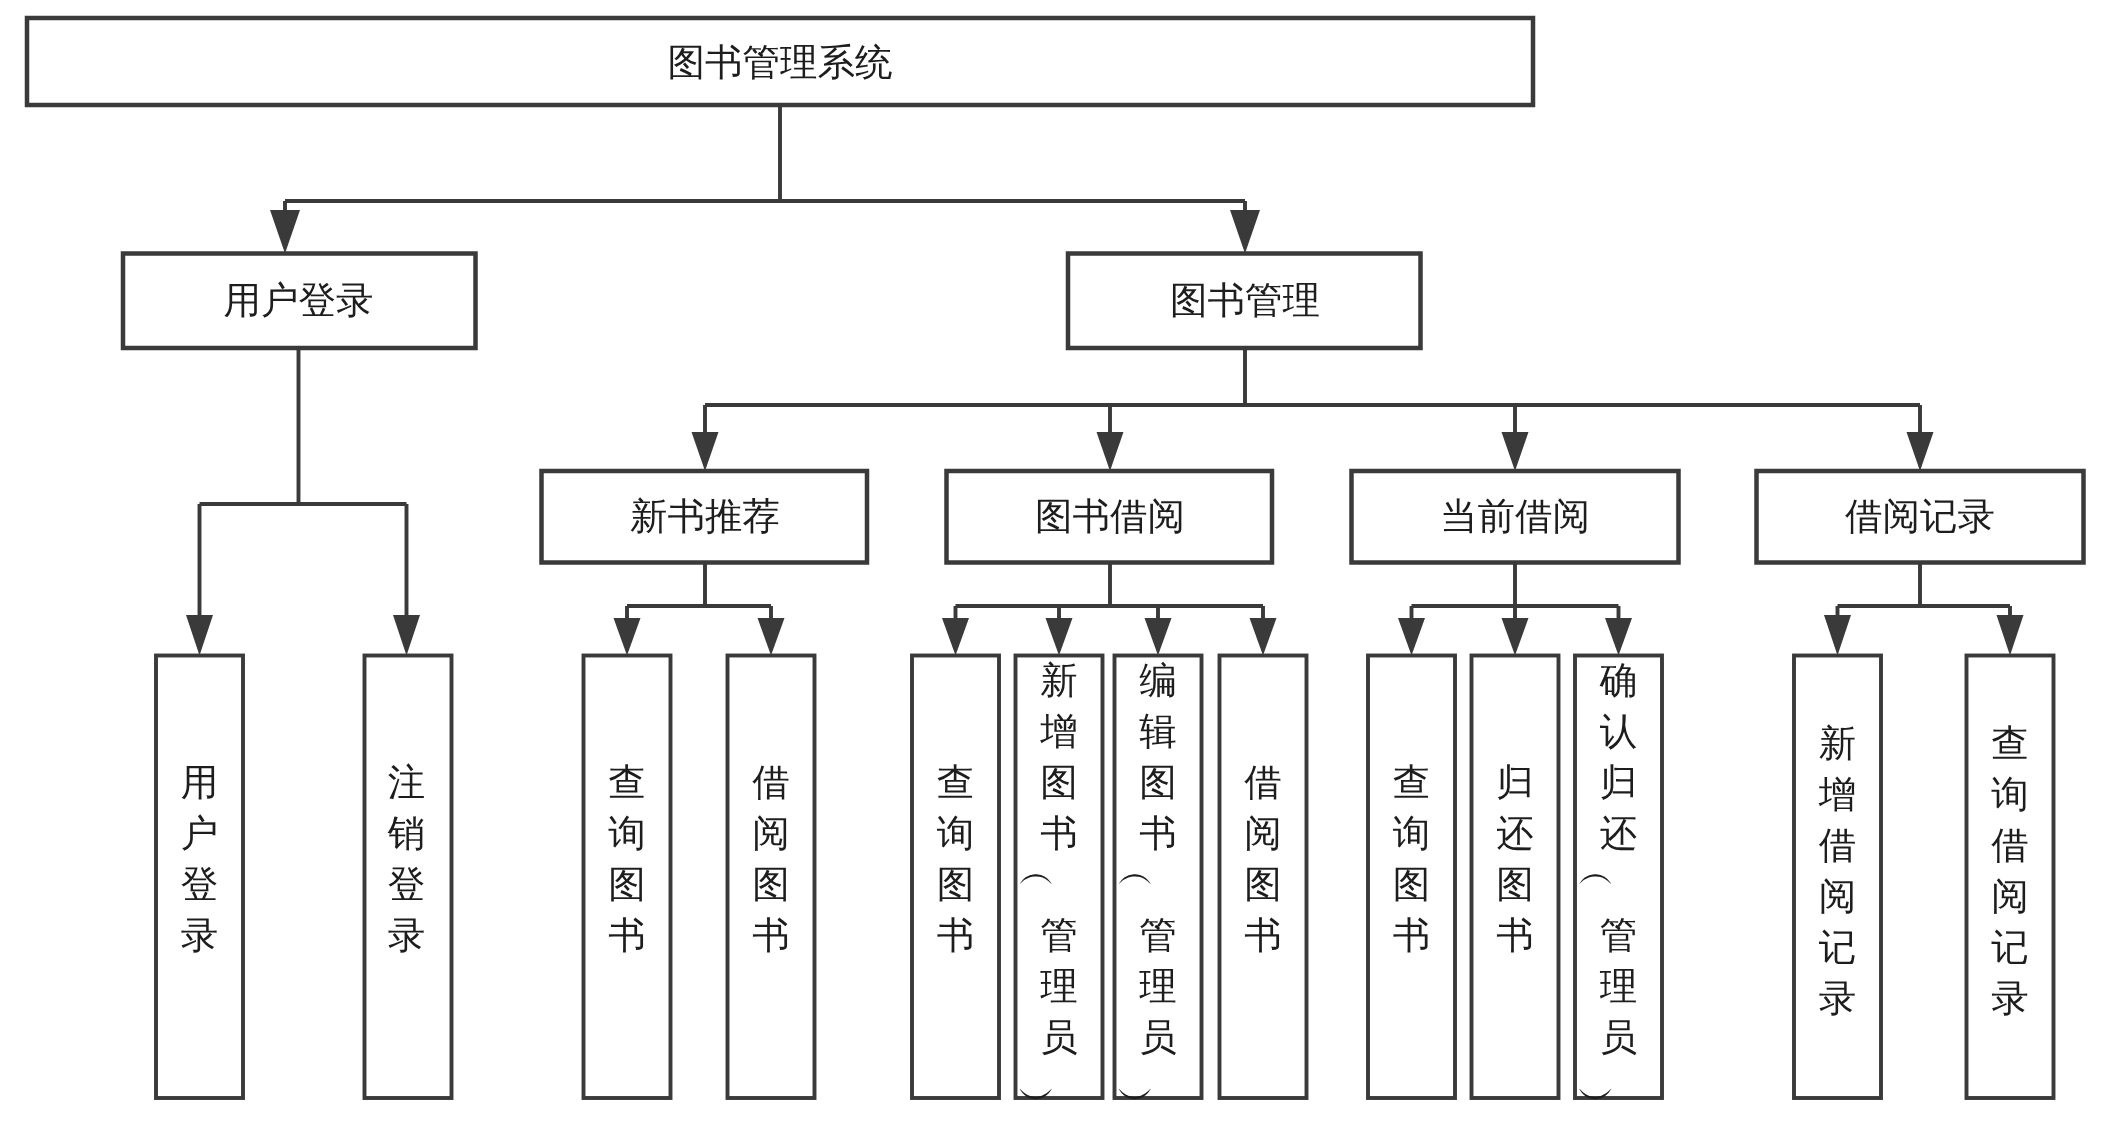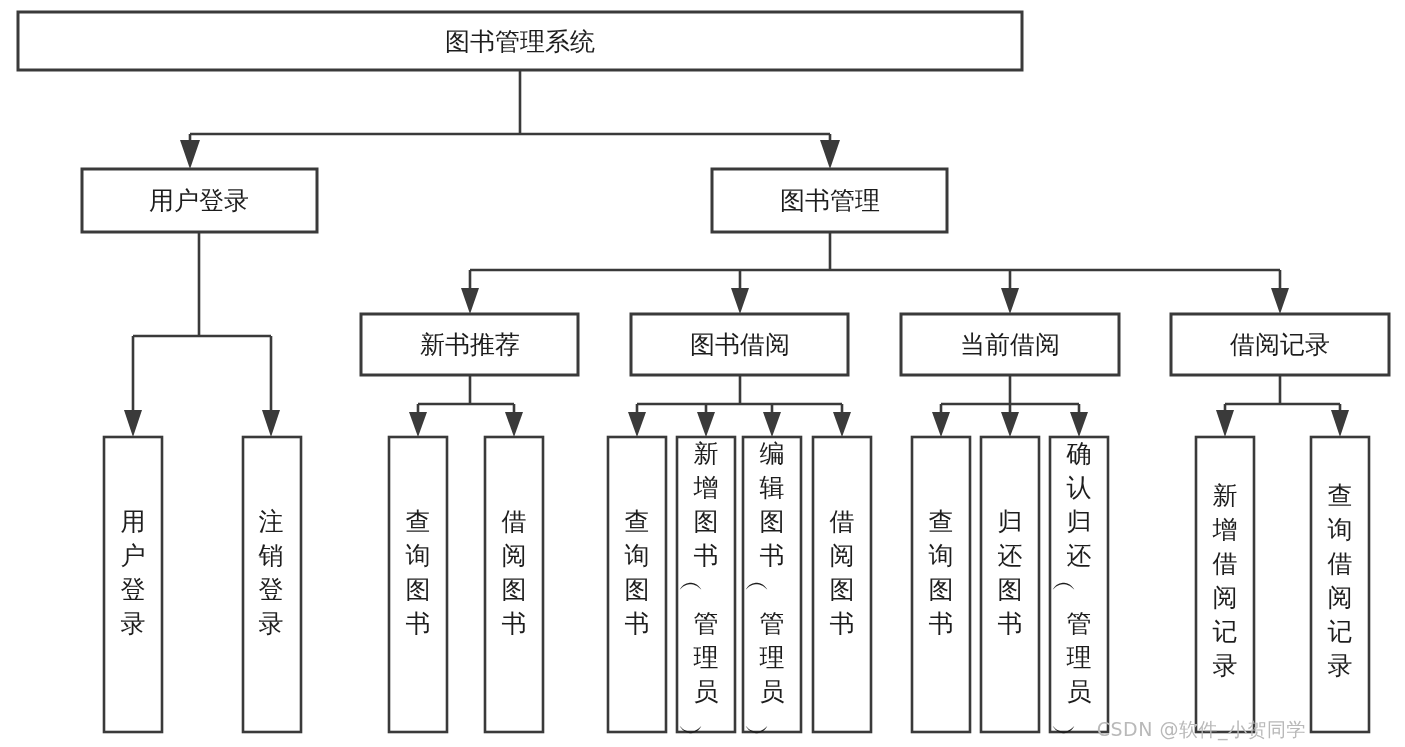--- a/index.html
+++ b/index.html
@@ -218,14 +218,13 @@
       <text class="node-label-vert" x="1225" y="504"><tspan x="1225" dy="0">新</tspan><tspan x="1225" dy="34">增</tspan><tspan x="1225" dy="34">借</tspan><tspan x="1225" dy="34">阅</tspan><tspan x="1225" dy="34">记</tspan><tspan x="1225" dy="34">录</tspan></text>
     </g>
 
     <g>
       <rect class="node-box-thin" x="1311" y="437" width="58" height="295"></rect>
       <text class="node-label-vert" x="1340" y="504"><tspan x="1340" dy="0">查</tspan><tspan x="1340" dy="34">询</tspan><tspan x="1340" dy="34">借</tspan><tspan x="1340" dy="34">阅</tspan><tspan x="1340" dy="34">记</tspan><tspan x="1340" dy="34">录</tspan></text>
     </g>
 
   </svg>
 
-  <div class="watermark-text">CSDN @软件_小贺同学</div>
 </div>
 
 </body></html>

